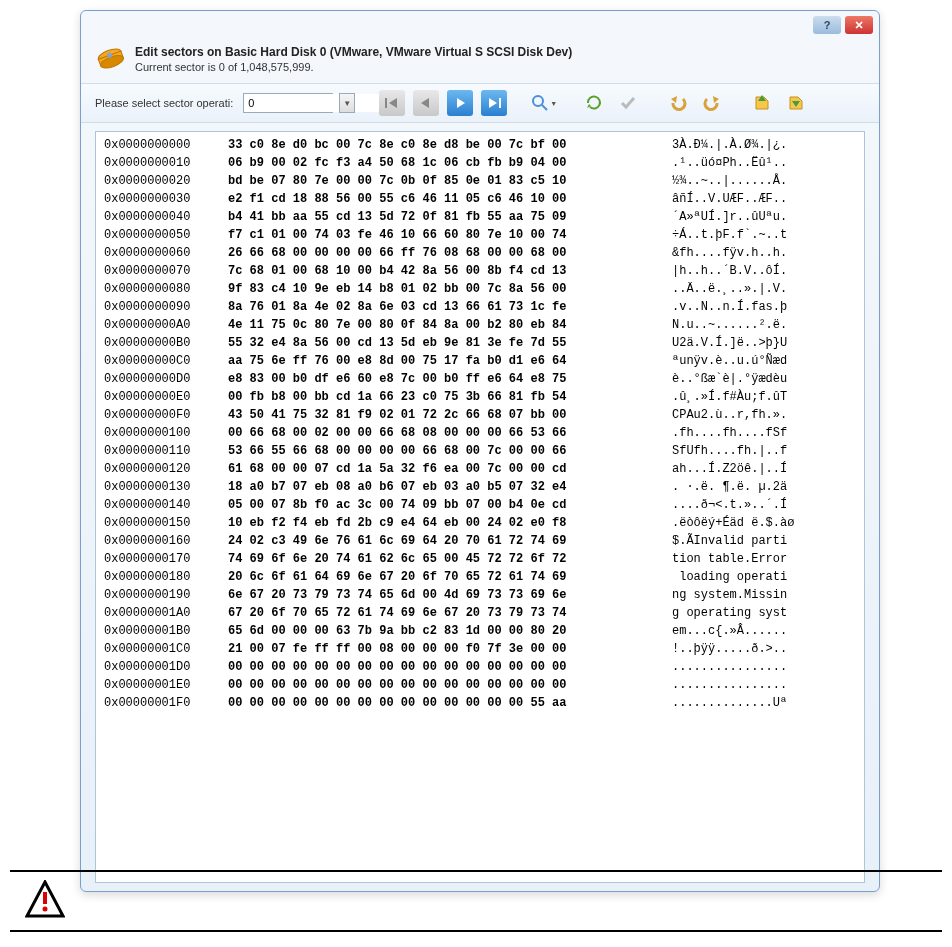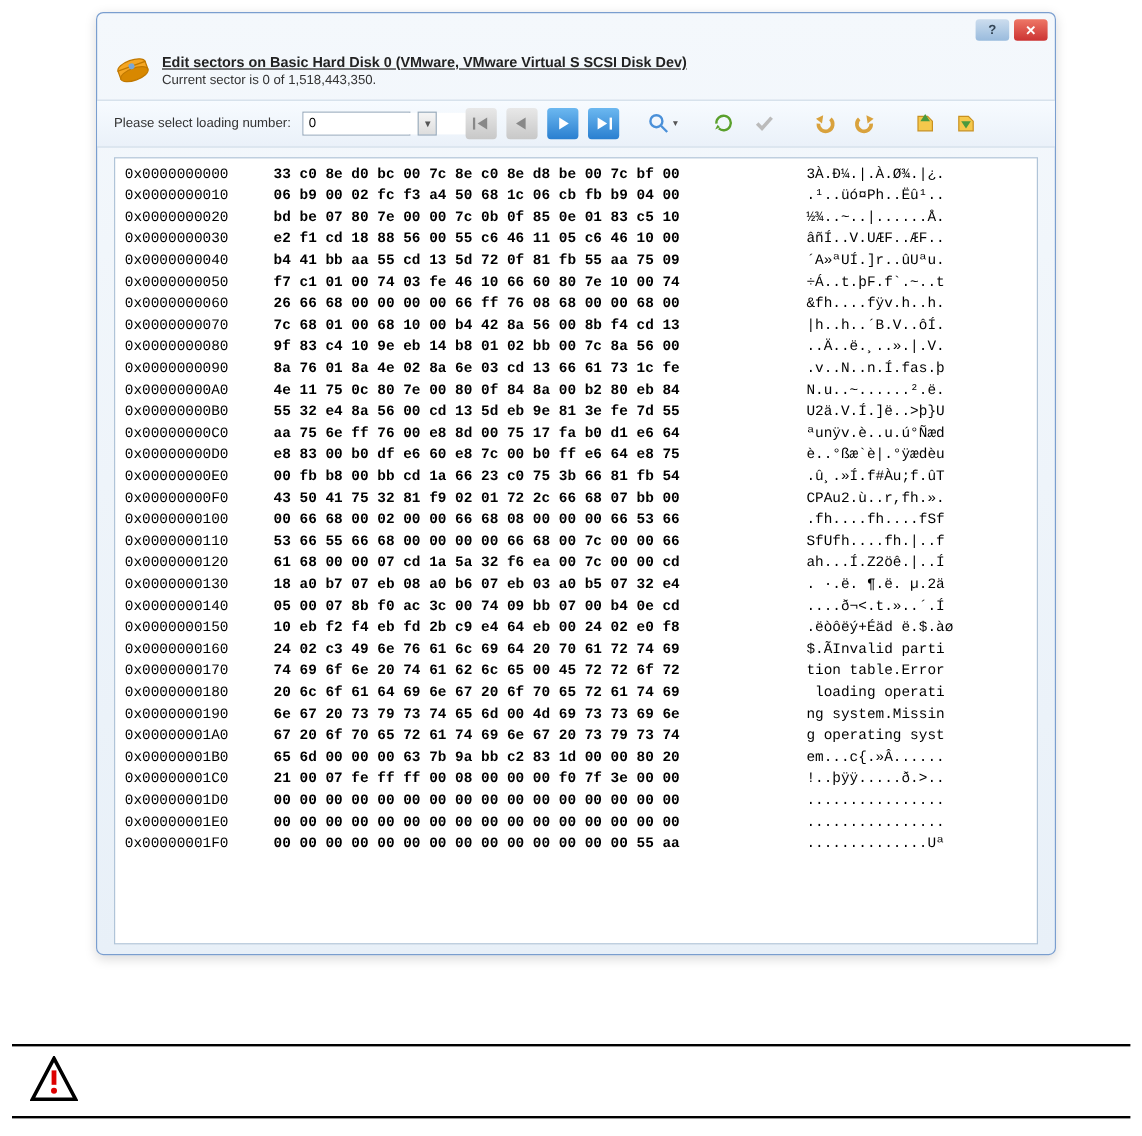--- a/index.html
+++ b/index.html
@@ -47,21 +47,21 @@
     padding: 4px 14px 8px 14px;
     display: flex;
     align-items: flex-start;
     gap: 8px;
   }
   .disk-icon {
     width: 32px; height: 32px;
     flex-shrink: 0;
   }
   .header-text { padding-top: 2px; }
-  .header-title { font-weight: bold; font-size: 12px; color: #222; text-decoration: underline; }
+  .header-title { font-weight: bold; font-size: 12px; color: #222; }
   .header-sub { font-size: 11px; color: #333; margin-top: 2px; }
   .toolbar {
     display: flex;
     align-items: center;
     padding: 6px 14px;
     gap: 6px;
     background: linear-gradient(#f7fbff,#eaf1f9);
     border-top: 1px solid #d0dce8;
     border-bottom: 1px solid #d0dce8;
   }
@@ -108,21 +108,21 @@
     margin-left: 2px;
   }
   .tool-blue { background: linear-gradient(#6cb8f0,#2a7fd0); color:#fff; }
   .tool-gray { background: linear-gradient(#e8e8e8,#c8c8c8); color:#888; }
   .tool-plain { color:#666; }
   .tool-sep { width: 10px; }
   .hex-area {
     background:#fff;
     margin: 8px 14px;
     border: 1px solid #b0c4d8;
-    height: 656px;
+    height: 752px;
     overflow-y: scroll;
     font-family: "Courier New", monospace;
     font-size: 12px;
     line-height: 18px;
     color: #000;
     padding: 4px 8px;
     white-space: pre;
   }
   .hex-row { display:flex; gap:14px; }
   .col-offset { width: 110px; }
@@ -177,26 +177,26 @@
           <g transform="rotate(-20 16 16)">
             <ellipse cx="16" cy="12" rx="12" ry="5" fill="#f5a623" stroke="#c07800"></ellipse>
             <rect x="4" y="12" width="24" height="7" fill="#f5a623" stroke="#c07800"></rect>
             <ellipse cx="16" cy="19" rx="12" ry="5" fill="#d88800" stroke="#c07800"></ellipse>
             <circle cx="16" cy="12" r="2.5" fill="#7aa7d8"></circle>
           </g>
         </svg>
     </div>
     <div class="header-text">
       <div class="header-title">Edit sectors on Basic Hard Disk 0 (VMware, VMware Virtual S SCSI Disk Dev)</div>
-      <div class="header-sub">Current sector is 0 of 1,518,443,350.</div>
+      <div class="header-sub">Current sector is 0 of 1,048,575,999.</div>
     </div>
   </div>
 
   <div class="toolbar">
-    <span class="sector-label">Please select loading number:</span>
+    <span class="sector-label">Please select sector operati:</span>
     <div class="sector-input">
       <input type="text" value="0" style="">
       <div class="spin-btns">
         <div>▲</div>
         <div>▼</div>
       </div>
     </div>
     <div class="drop-btn">▼</div>
     <div class="tool-sep"></div>
     <div class="tool-btn tool-gray">

